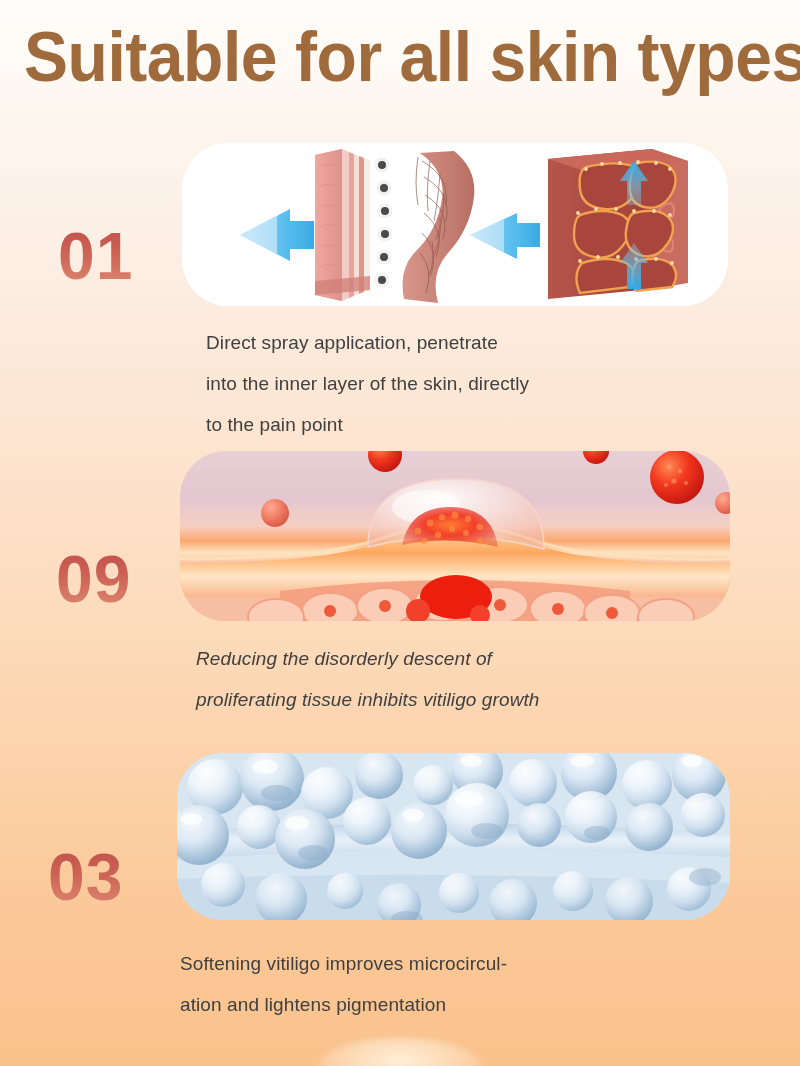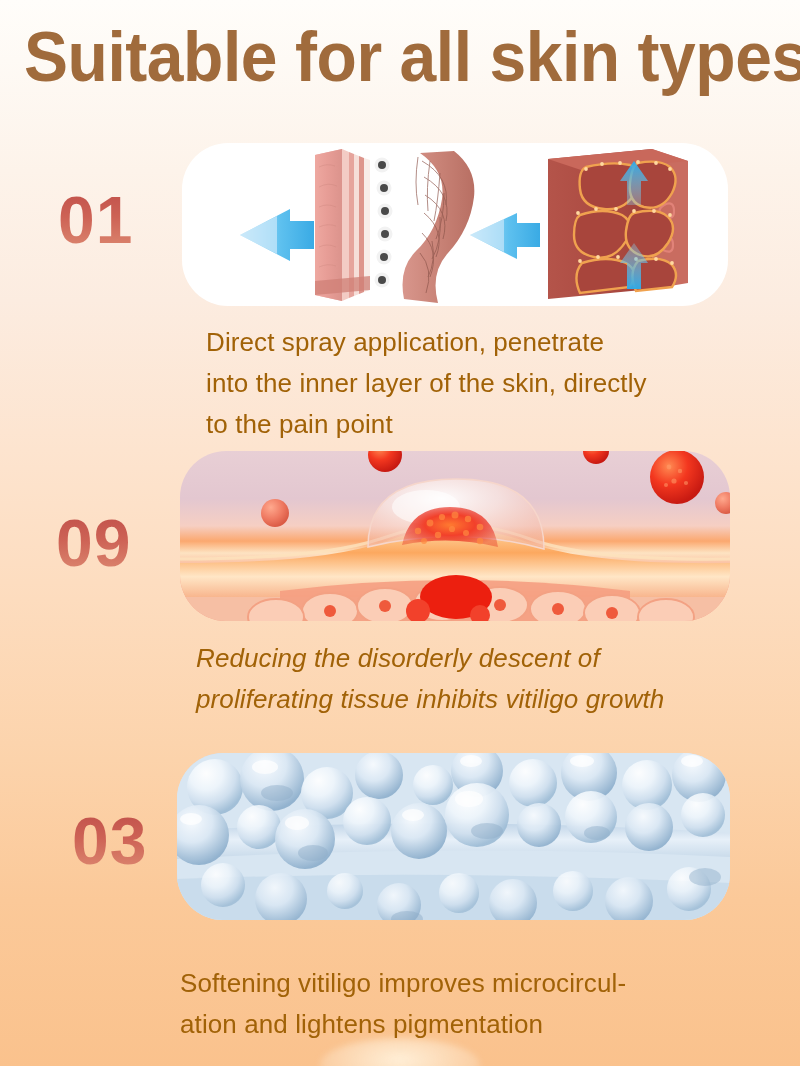--- a/index.html
+++ b/index.html
@@ -69,34 +69,35 @@
     position: absolute;
     font-family: "Liberation Sans", sans-serif;
     font-weight: bold;
     font-size: 66px;
     line-height: 66px;
     letter-spacing: 1px;
     background: linear-gradient(to bottom, #c0504a 0%, #cd6255 45%, #dd8a72 100%);
     -webkit-background-clip: text;
     background-clip: text;
     color: transparent;
+    margin-top: 36px;
     -webkit-text-fill-color: transparent;
   }
 
   .panel {
     position: absolute;
     overflow: hidden;
     border-radius: 46px;
   }
 
   .caption {
     position: absolute;
-    color: #a16207;
+    color: #404040;
     font-family: "Liberation Sans", sans-serif;
-    font-size: 26px;
+    font-size: 19px;
     line-height: 41px;
     letter-spacing: 0.1px;
     white-space: pre-line;
   }
 
   
   #panel-01 {
     left: 182px; top: 143px; width: 546px; height: 163px;
     background: #ffffff;
   }
@@ -391,21 +392,21 @@
       </g>
     </svg>
   </div>
 
   <div class="caption" style="left:196px; top:638px; width:580px;font-style:italic;">Reducing the disorderly descent of
 proliferating tissue inhibits vitiligo growth</div>
 </section>
 
 <section class="step">
 
-  <div class="step-number" style="left:72px; top:808px; width:130px;">03</div>
+  <div class="step-number" style="left:48px; top:808px; width:130px;">03</div>
 
   <div class="panel" id="panel-03">
     <svg class="art-svg noclick" viewBox="0 0 553 167" preserveAspectRatio="none">
       <defs>
         <radialGradient id="dropG" cx="34%" cy="26%" r="74%">
           <stop offset="0%" stop-color="#ffffff"></stop>
           <stop offset="40%" stop-color="#eef5fb"></stop>
           <stop offset="72%" stop-color="#cfdfee"></stop>
           <stop offset="100%" stop-color="#9fbdd6"></stop>
         </radialGradient>
@@ -474,15 +475,15 @@
         <ellipse cx="100" cy="40" rx="16" ry="8"></ellipse>
         <ellipse cx="310" cy="78" rx="16" ry="8"></ellipse>
         <ellipse cx="420" cy="80" rx="13" ry="7"></ellipse>
         <ellipse cx="136" cy="100" rx="15" ry="8"></ellipse>
         <ellipse cx="528" cy="124" rx="16" ry="9"></ellipse>
         <ellipse cx="230" cy="166" rx="16" ry="8"></ellipse>
       </g>
     </svg>
   </div>
 
-  <div class="caption" style="left:180px; top:943px; width:600px;margin-top:20px;">Softening vitiligo improves microcircul-
+  <div class="caption" style="left:180px; top:943px; width:600px;">Softening vitiligo improves microcircul-
 ation and lightens pigmentation</div>
 </section>
 
 </body></html>

